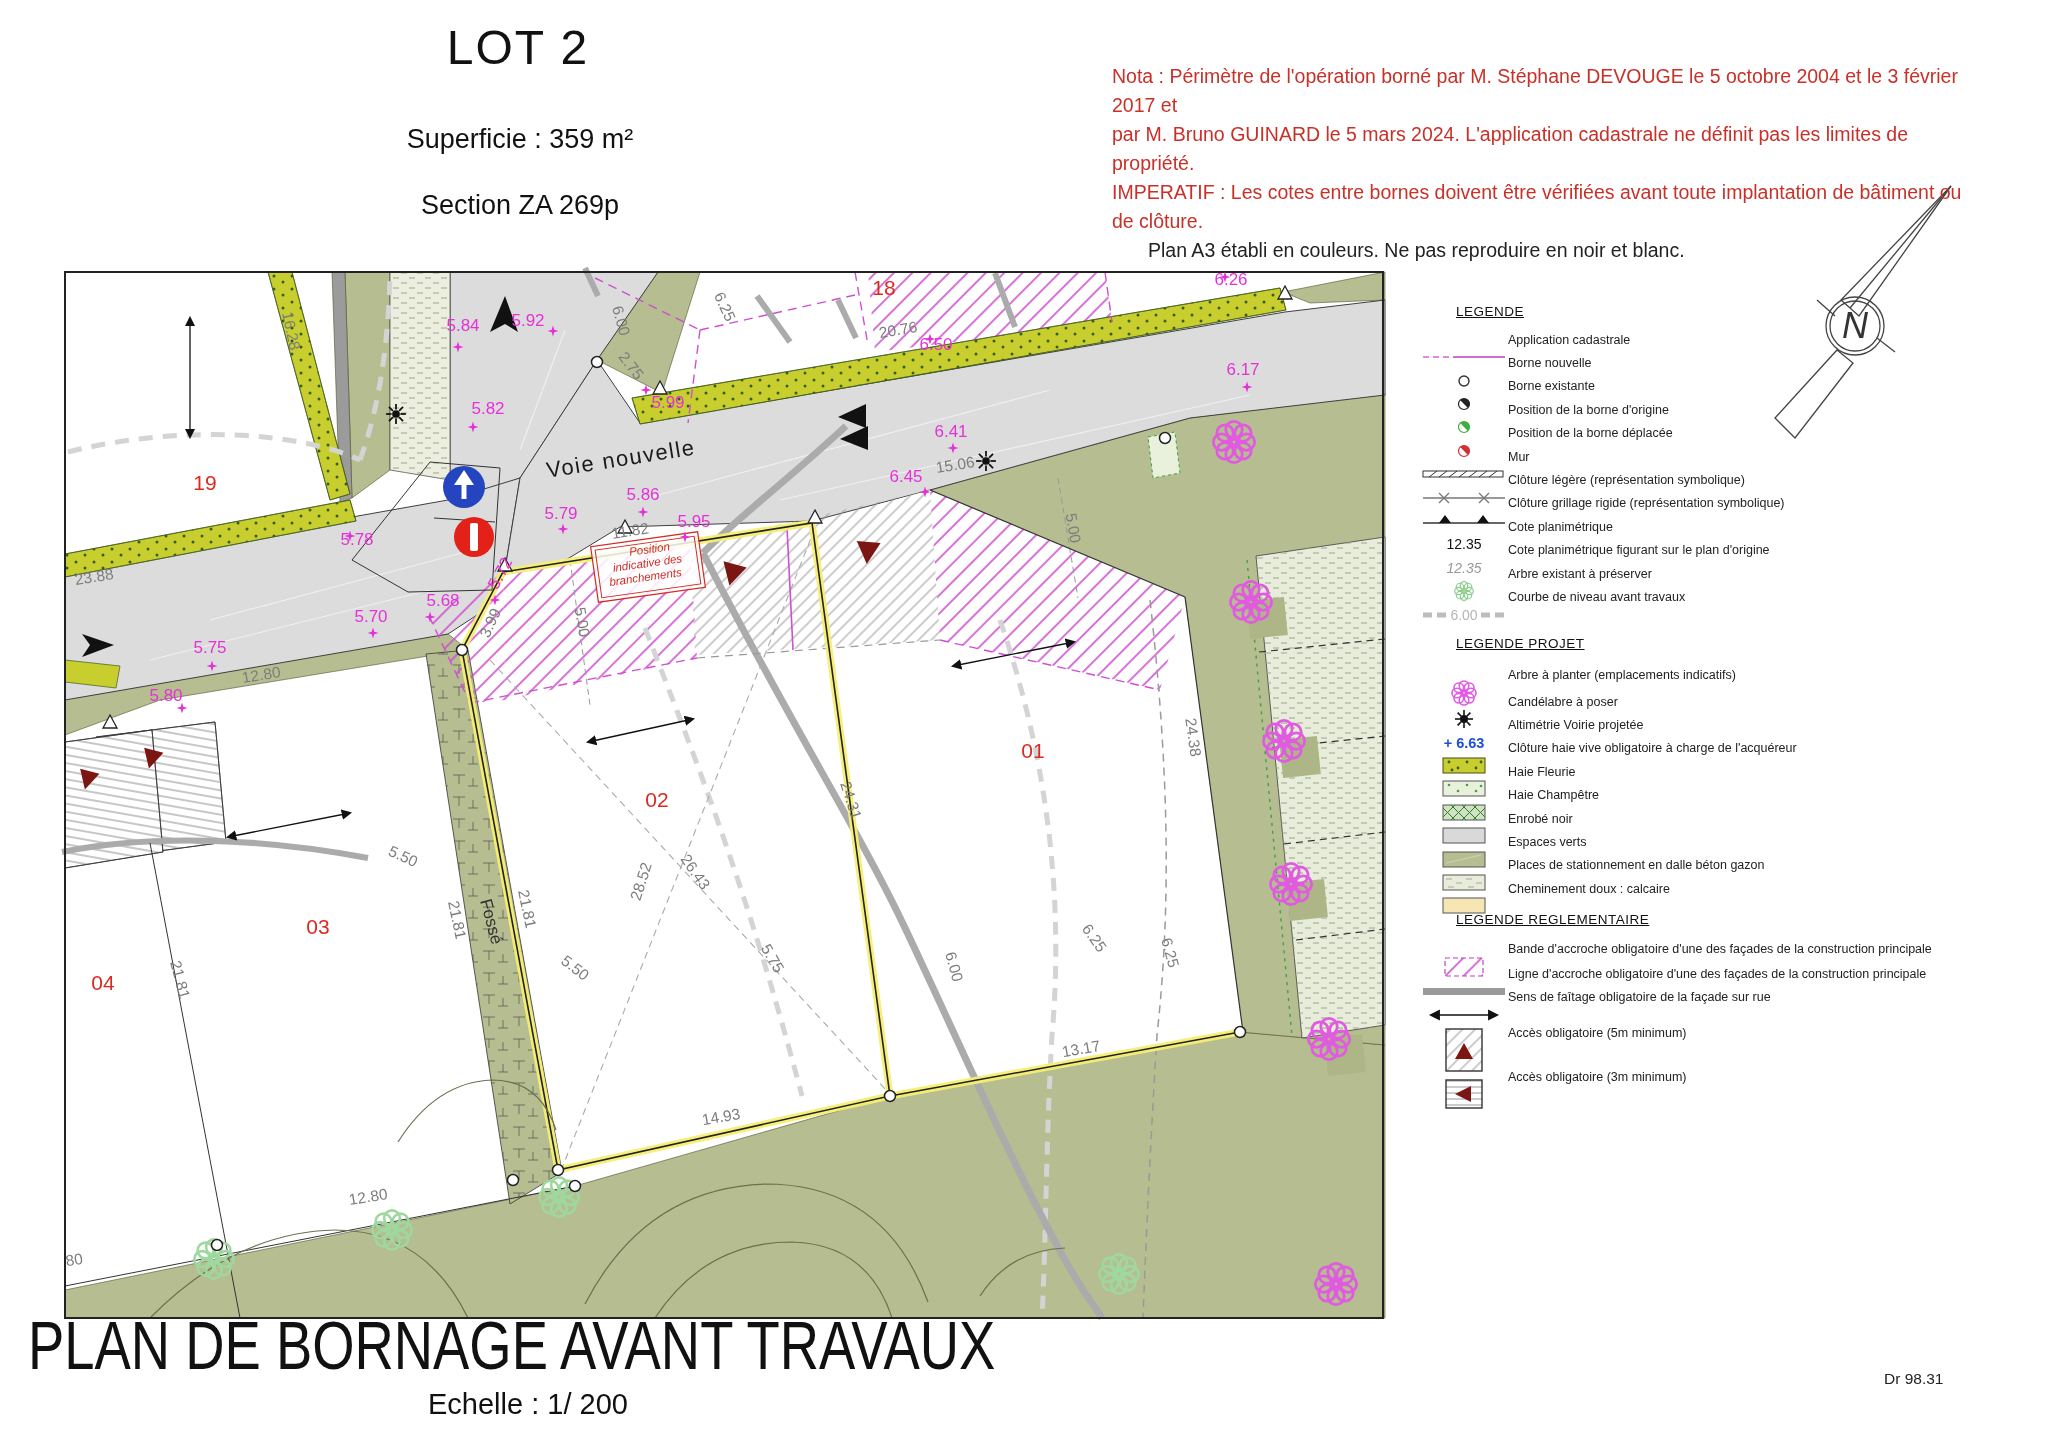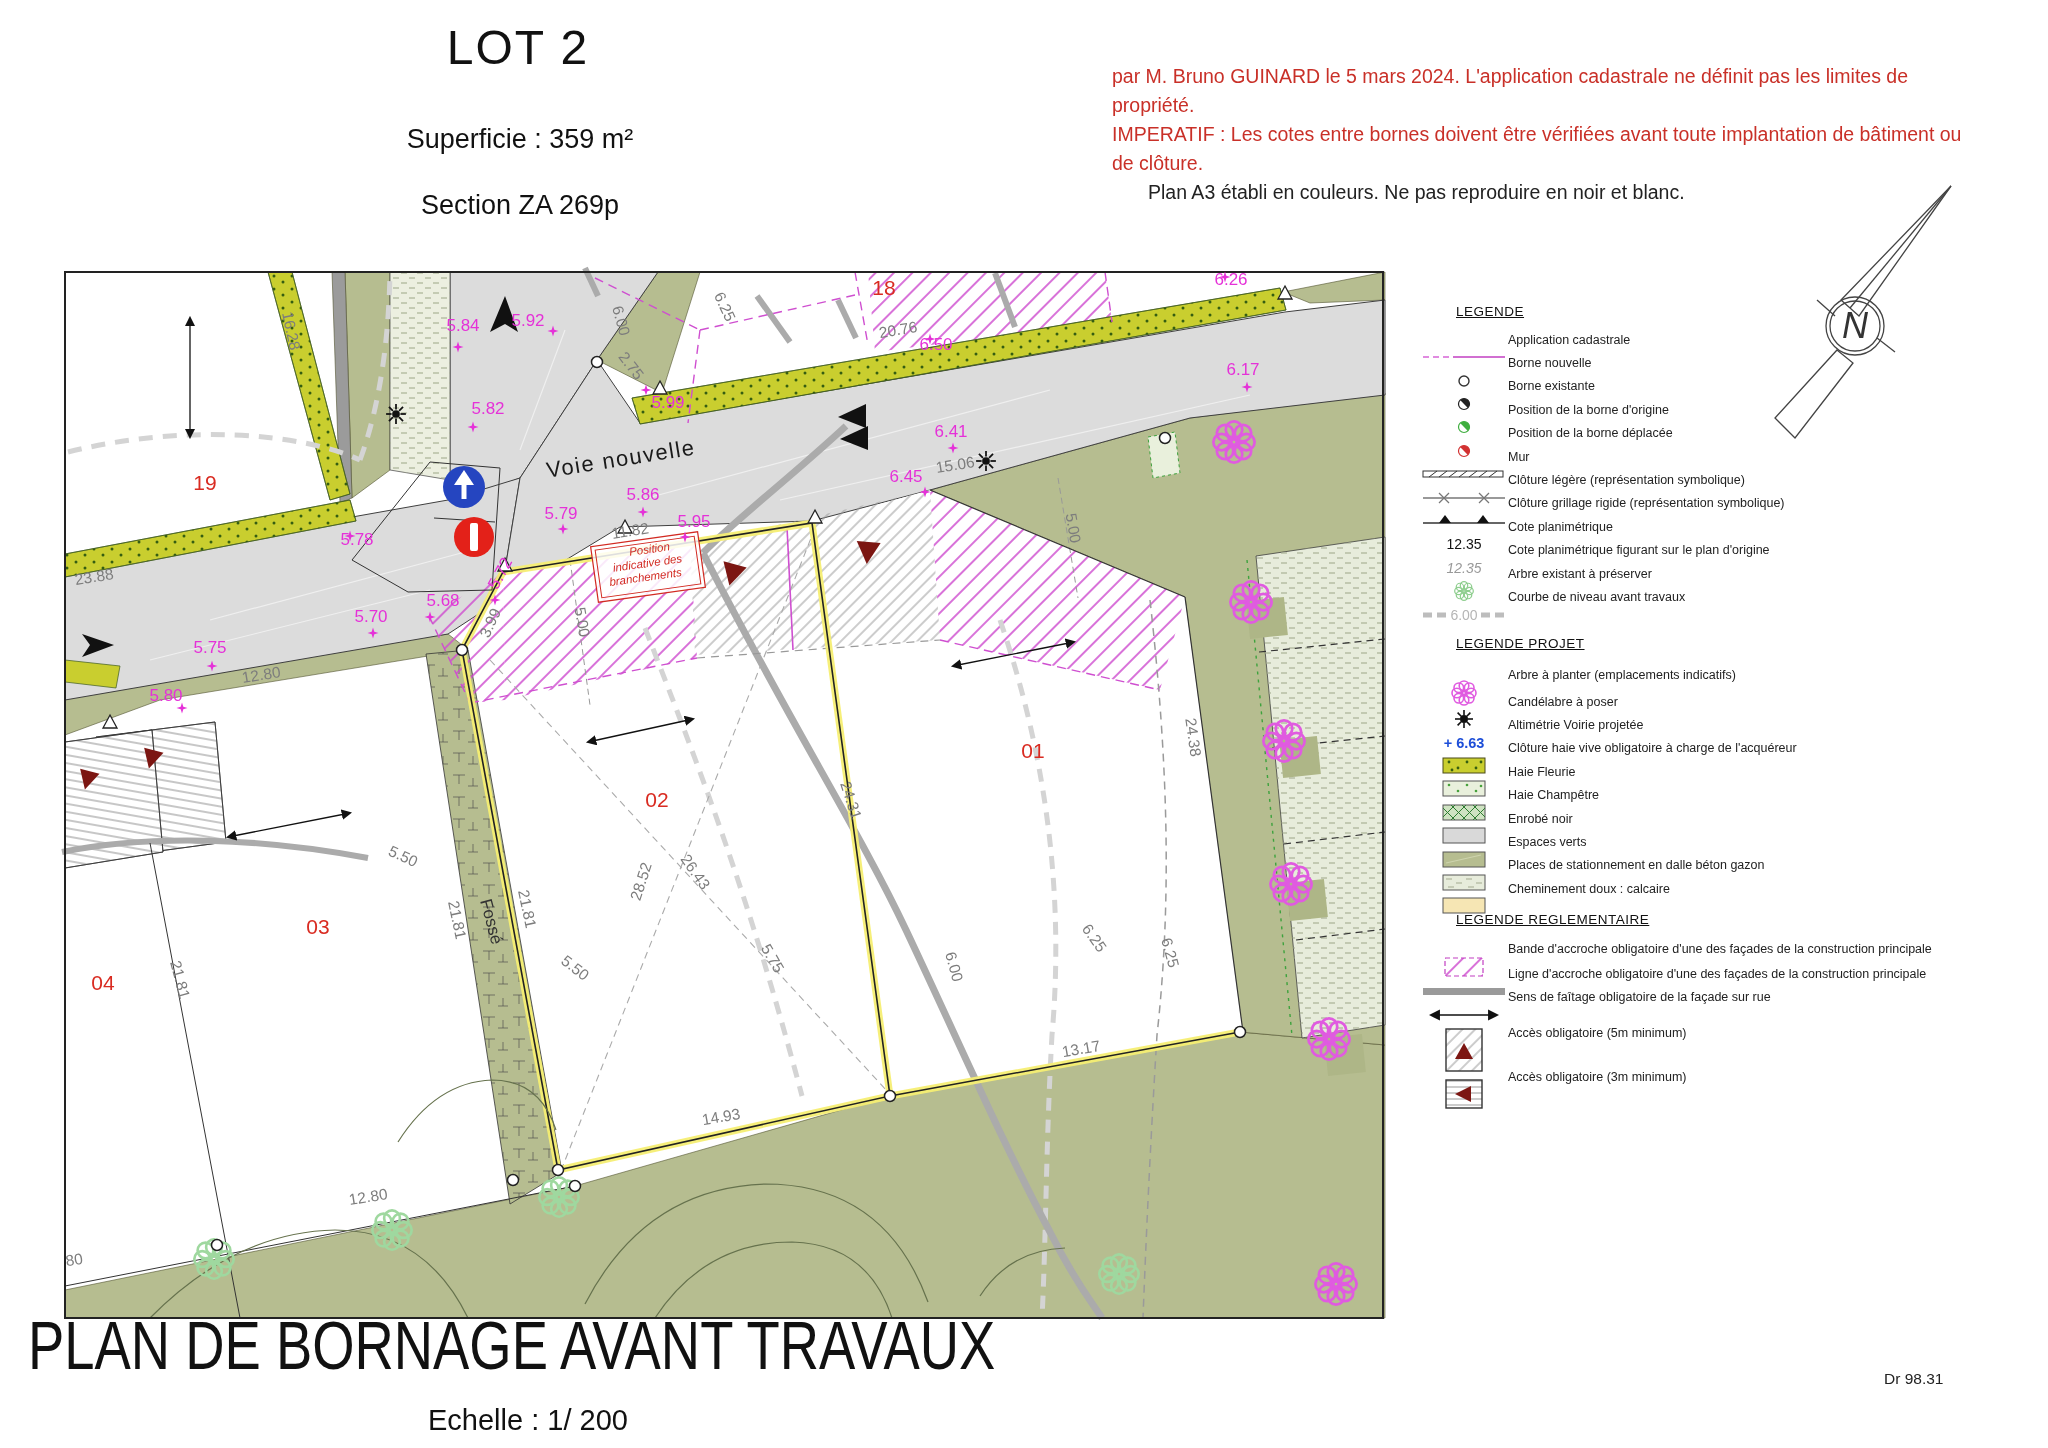--- a/index.html
+++ b/index.html
@@ -10,21 +10,21 @@
   
   .lot-title{left:438px;top:20px;width:160px;font-size:48px;letter-spacing:2px;text-align:center;}
   .lot-sub1{left:395px;top:124px;width:250px;font-size:27px;text-align:center;}
   .lot-sub2{left:395px;top:190px;width:250px;font-size:27px;text-align:center;}
   
   .nota{left:1112px;top:62px;width:850px;font-size:19.5px;line-height:29px;}
   .nota .rd{color:#c93028;}
   .nota .bk{color:#222;margin-left:36px;}
   
   .main-title{left:28px;top:1306px;font-size:68px;white-space:nowrap;transform:scaleX(0.80);transform-origin:left top;color:#111;}
-  .scale{left:428px;top:1388px;font-size:29px;margin-top:16px;}
+  .scale{left:428px;top:1388px;font-size:29px;}
   .docref{left:1884px;top:1370px;font-size:15.5px;color:#222;}
   
   .legend{left:1420px;width:640px;font-size:12.5px;color:#222;}
   .legend .ltitle{margin-left:36px;font-size:13.5px;letter-spacing:.5px;text-decoration:underline;margin-bottom:9px;color:#111;}
   .lrow{display:flex;align-items:center;height:23.4px;}
   .lrow.tall1{height:48px;}
   .lrow.tall2{height:40px;}
   .ico{width:88px;flex:none;display:flex;justify-content:center;align-items:center;margin-top:35px;}
   .llab{flex:1;}
   .cote-b{font-size:14px;color:#111;}
@@ -405,20 +405,21 @@
         <path d="M0,-5.5 L1.3,-1.3 L5.5,0 L1.3,1.3 L0,5.5 L-1.3,1.3 L-5.5,0 L-1.3,-1.3 Z" transform="translate(925 492)" fill="#e531d8"></path>
         <path d="M0,-5.5 L1.3,-1.3 L5.5,0 L1.3,1.3 L0,5.5 L-1.3,1.3 L-5.5,0 L-1.3,-1.3 Z" transform="translate(1247 387)" fill="#e531d8"></path>
       </g>
 </svg>
 
 <div class="abs lot-title">LOT 2</div>
 <div class="abs lot-sub1">Superficie : 359 m²</div>
 <div class="abs lot-sub2">Section ZA 269p</div>
 
 <div class="abs nota">
+  <div class="rd">Nota : Périmètre de l'opération borné par M. Stéphane DEVOUGE le 5 octobre 2004 et le 3 février 2017 et</div>
   <div class="rd">par M. Bruno GUINARD le 5 mars 2024. L'application cadastrale ne définit pas les limites de propriété.</div>
   <div class="rd">IMPERATIF : Les cotes entre bornes doivent être vérifiées avant toute implantation de bâtiment ou de clôture.</div>
   <div class="bk">Plan A3 établi en couleurs. Ne pas reproduire en noir et blanc.</div>
 </div>
 
 <div class="abs legend" style="top:304px;">
   <div class="ltitle">LEGENDE</div>
 
   <div class="lrow">
     <span class="ico">

